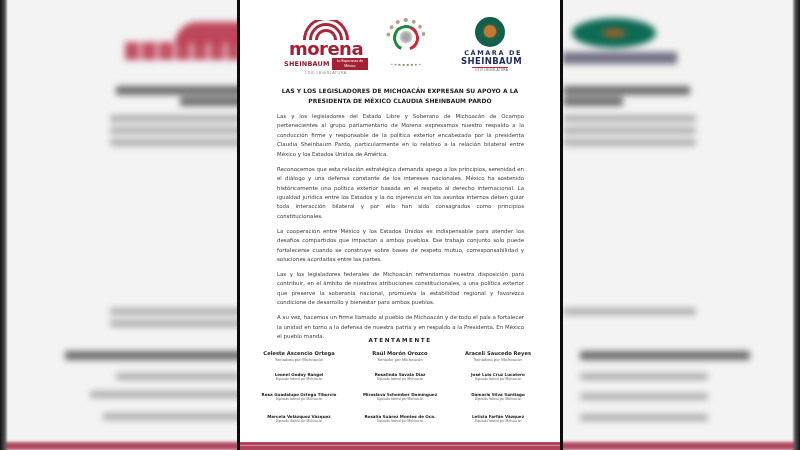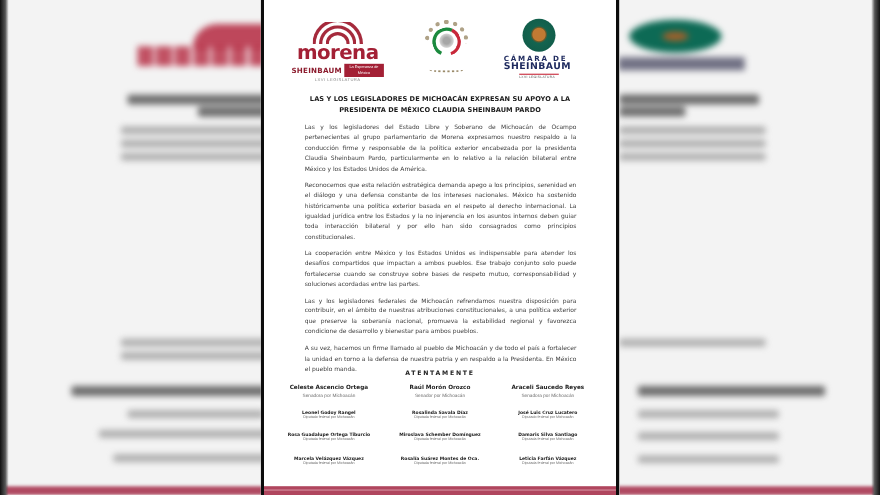--- a/index.html
+++ b/index.html
@@ -27,41 +27,41 @@
 
   
   .doc-frame { position: absolute; left: 237px; top: 0; width: 326px; height: 450px; background: #0c0c0c; }
   .doc { position: absolute; left: 240px; top: 0; width: 320px; height: 450px; background: #fff; overflow: hidden; }
   .doc-bottom-bar { position: absolute; left: 0; right: 0; bottom: 0; height: 8px; background: #b0465e; }
   .doc-bottom-bar::after { content: ""; position: absolute; left: 0; right: 0; top: 3px; height: 1px; background: #d590a0; }
 
   
   .logos { position: absolute; top: 14px; left: 0; width: 320px; height: 60px; }
   .logo { position: absolute; top: 0; }
-  .logo-morena { left: 25px; width: 84px; height: 60px; text-align: center; }
+  .logo-morena { left: 44px; width: 84px; height: 60px; text-align: center; }
   .morena-arc { position: relative; margin: 6px auto 0; width: 46px; height: 20px; overflow: hidden; }
   .morena-arc span { position: absolute; left: 0; right: 0; bottom: -23px; margin: auto; border-radius: 50%; border: 3px solid #a52a3c; border-bottom-color: transparent; }
   .morena-arc .a1 { width: 46px; height: 46px; }
   .morena-arc .a2 { width: 34px; height: 34px; bottom: -17px; }
   .morena-arc .a3 { width: 22px; height: 22px; bottom: -11px; }
   .morena-word { display: block; font-family: "DejaVu Sans", sans-serif; font-weight: bold; color: #a32035; font-size: 18px; line-height: 17px; letter-spacing: -0.5px; }
   .morena-sub { display: flex; justify-content: center; align-items: center; gap: 2px; margin-top: 1px; }
   .morena-sen { font-family: "DejaVu Sans", sans-serif; font-weight: bold; color: #8c1c2e; font-size: 6.5px; letter-spacing: .2px; }
   .morena-tag { background: #a32035; color: #fff; font-size: 3.5px; padding: 1px 2px; line-height: 5px; }
   .morena-leg { display: block; color: #888; font-size: 3.8px; letter-spacing: .4px; margin-top: 1px; }
 
   .logo-senado { left: 142px; width: 48px; height: 60px; }
   .senado-ring { position: absolute; left: 4px; top: 4px; width: 40px; height: 40px; border-radius: 50%; }
   .senado-ring .outer-text { position: absolute; inset: 0; border-radius: 50%; border: 4px dotted #9b8b6a; opacity: .8; clip-path: inset(0 0 45% 0); }
   .senado-ring .green { position: absolute; inset: 7px; border-radius: 50%; border: 3px solid transparent; border-left-color: #1b8a3e; border-top-color: #1b8a3e; transform: rotate(-20deg); }
   .senado-ring .red { position: absolute; inset: 7px; border-radius: 50%; border: 3px solid transparent; border-right-color: #c8283a; border-bottom-color: #c8283a; transform: rotate(-20deg); clip-path: inset(0 0 0 50%); }
   .senado-ring .eagle { position: absolute; left: 13px; top: 12px; width: 14px; height: 14px; border-radius: 50%; background: radial-gradient(circle, #a6a6a6 0 30%, #cfcfcf 60%, transparent 70%); }
   .senado-bottom { position: absolute; left: 8px; top: 47px; width: 32px; height: 5px; border-bottom: 2px dotted #9b8b6a; border-radius: 0 0 50% 50%; }
 
-  .logo-camara { left: 218px; width: 64px; height: 60px; text-align: left; }
+  .logo-camara { left: 218px; width: 64px; height: 60px; text-align: right; }
   .camara-seal { margin: 3px auto 0; width: 30px; height: 30px; border-radius: 50%; background: radial-gradient(circle at 50% 48%, #c17a33 0 26%, #6b5a2a 30%, #14644f 36%, #0f5847 100%); }
   .camara-t1 { display: block; font-family: "DejaVu Sans", sans-serif; font-weight: bold; color: #1e2a5e; font-size: 6.5px; letter-spacing: 1.6px; line-height: 8px; margin-top: 2px; }
   .camara-t2 { display: block; font-family: "DejaVu Sans", sans-serif; font-weight: bold; color: #1e2a5e; font-size: 8.5px; letter-spacing: .4px; line-height: 9px; }
   .camara-leg { display: block; font-size: 3px; color: #555; letter-spacing: .3px; border-top: 1px solid #c8283a; width: 36px; margin: 1px auto 0; }
 
   
   .doc-title { position: absolute; top: 86px; left: 30px; width: 260px; text-align: center; font-family: "DejaVu Sans", sans-serif; font-weight: bold; font-size: 6px; line-height: 10px; color: #1a1a1a; letter-spacing: .05px; }
   .doc-body { position: absolute; top: 112px; left: 37px; width: 247px; font-family: "DejaVu Sans", sans-serif; font-size: 5.45px; line-height: 9.45px; color: #3a3a3a; text-align: justify; }
   .doc-body p { margin-bottom: 5.4px; text-align-last: left; }
 

